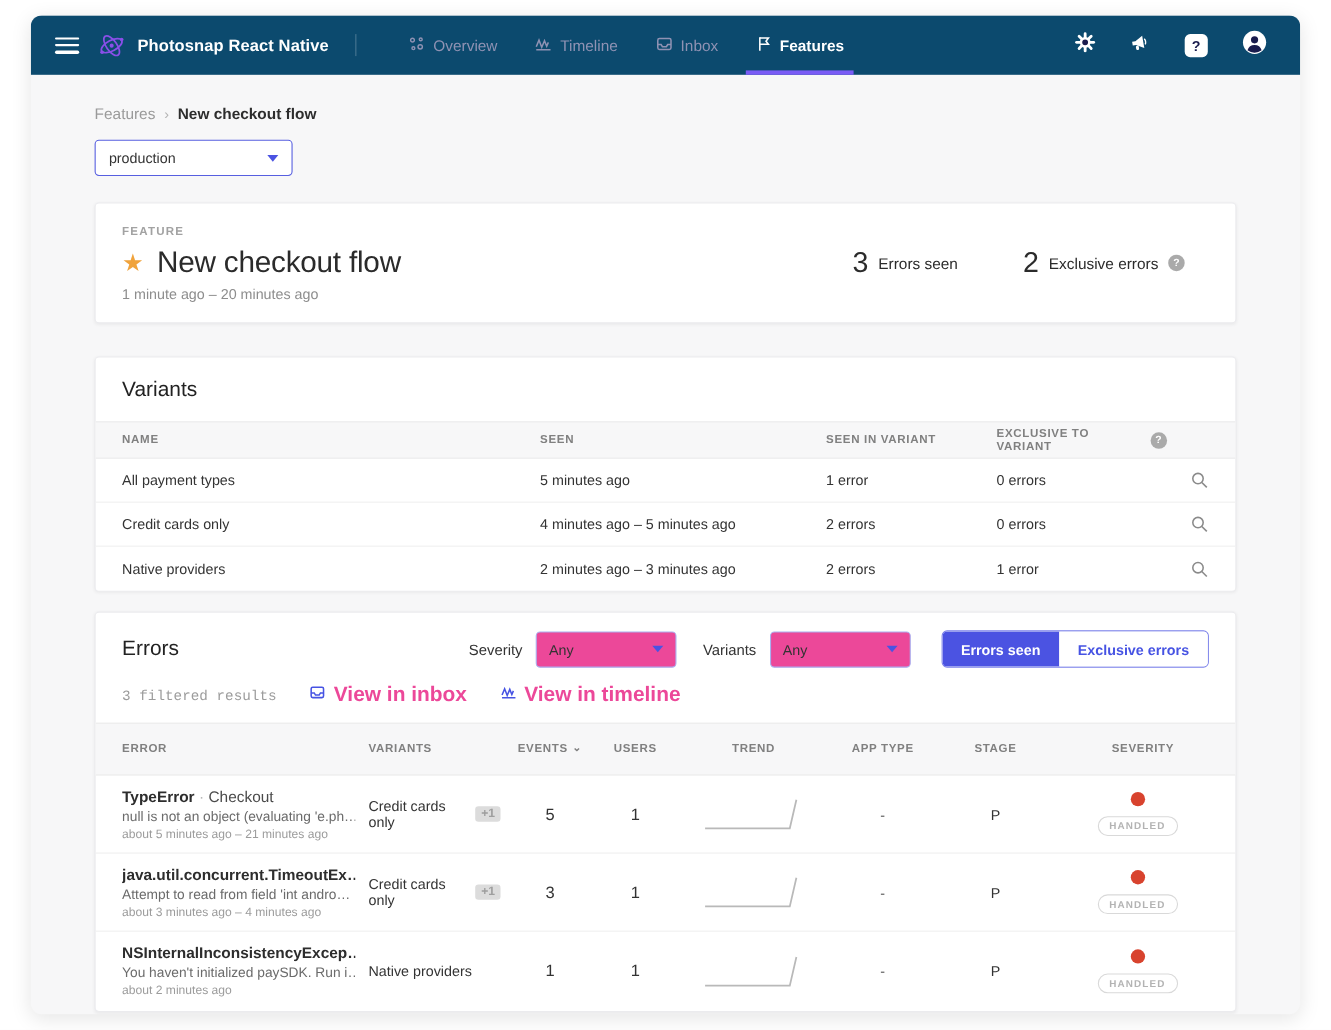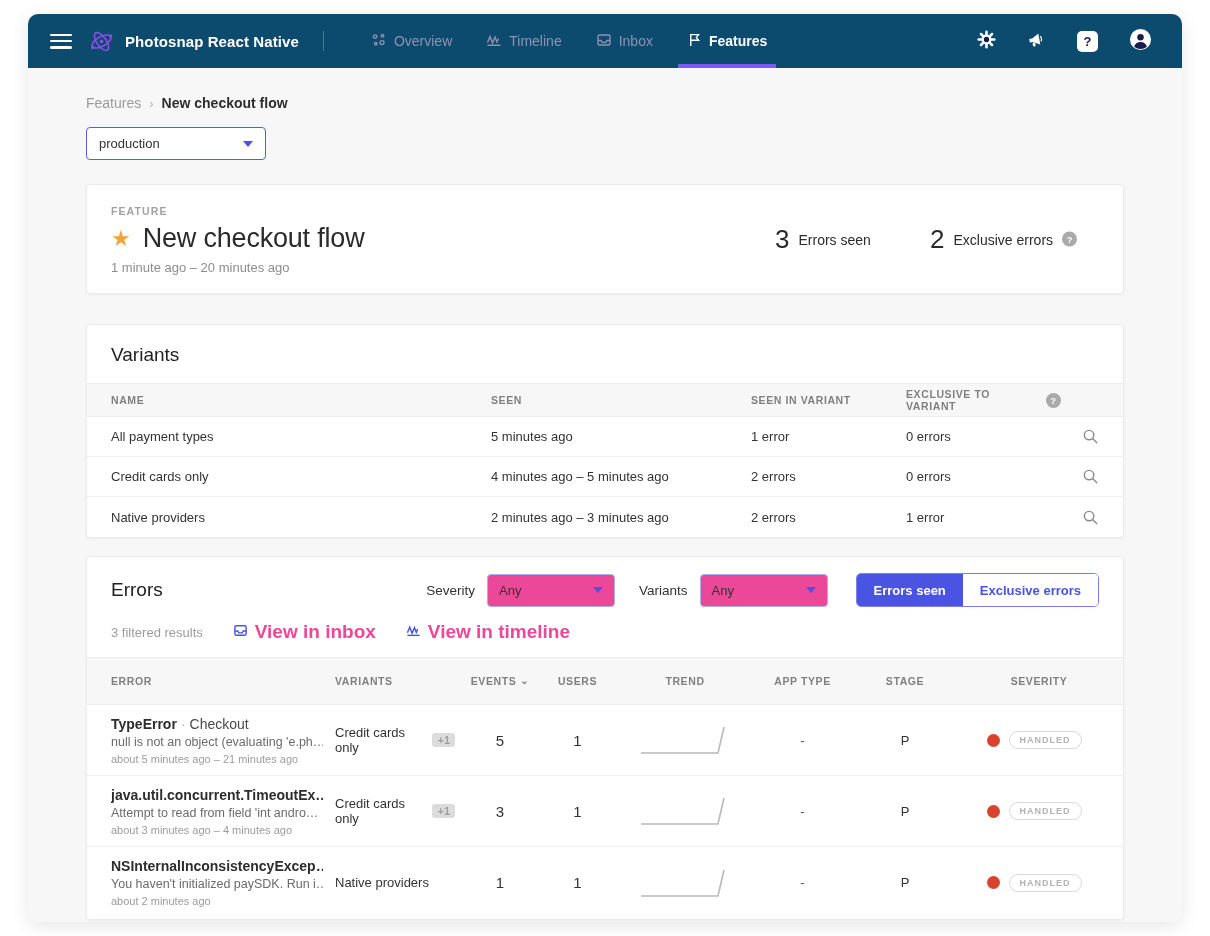--- a/index.html
+++ b/index.html
@@ -70,41 +70,41 @@
   .err-title-h { font-size:19px; color:#222; font-weight:400; }
   .filters { margin-left:auto; display:flex; align-items:center; gap:12px; }
   .filter-label { font-size:13.5px; color:#333; margin-left:12px; }
   .mini-select { width:128px; height:33px; background:#ec4899; border:1px solid #aab0ef; border-radius:4px;
                  display:flex; align-items:center; justify-content:space-between; padding:0 11px; font-size:13px; color:#333; cursor:pointer; }
   .toggle { display:flex; height:34px; border:1px solid #7b81ea; border-radius:5px; overflow:hidden; margin-left:16px; }
   .toggle-seg { display:flex; align-items:center; justify-content:center; padding:0 17px; font-size:13px; font-weight:600; cursor:pointer; }
   .toggle-seg.on { background:#4b53e2; color:#fff; }
   .toggle-seg.off { background:#fff; color:#4653e3; }
   .err-sub { display:flex; align-items:center; gap:30px; padding:14px 24px 14px; }
-  .results-text { font-size:13px; color:#9c9c9c; }
+  .results-text { font-size:13px; color:#9c9c9c;font-family:Liberation Mono, monospace; }
   .link { display:flex; align-items:center; gap:7px; color:#ec4899; font-size:19px; font-weight:600; cursor:pointer; }
 
   .e-grid { display:grid; grid-template-columns:248px 130px 70px 85px 130px 105px 100px 1fr; align-items:center; }
   .e-head { height:48px; }
   .center { display:flex; justify-content:center; align-items:center; text-align:center; padding-right:0; }
   .e-row { height:71px; border-bottom:1px solid #efefef; }
   .e-row:last-child { border-bottom:none; }
   .err-cell { padding:12px 12px 12px 24px; overflow:hidden; }
   .err-class-line { font-size:14px; white-space:nowrap; overflow:hidden; }
   .err-class { font-weight:700; color:#2d2d2d; }
   .err-dot { color:#b8b8b8; margin:0 4px; }
   .err-context { color:#4a4a4a; }
   .err-msg { font-size:12.5px; color:#6b6b6b; margin-top:3px; white-space:nowrap; overflow:hidden; }
   .err-time { font-size:11px; color:#9c9c9c; margin-top:4px; white-space:nowrap; }
   .variant-cell { display:flex; align-items:center; gap:7px; font-size:13px; color:#333; }
   .plus-badge { background:#dcdcdc; color:#9e9e9e; font-size:11px; font-weight:700; border-radius:3px; padding:1px 5px; }
   .num { font-size:15px; color:#333; }
   .dash { color:#555; font-size:13px; }
   .stage { font-size:13px; color:#333; }
-  .sev { display:flex; align-items:center; justify-content:center; gap:9px; }
+  .sev { display:flex; align-items:center; justify-content:center; gap:9px;flex-direction:column; }
   .sev-dot { width:13px; height:13px; border-radius:50%; background:#d8432e; }
   .sev-pill { border:1px solid #d9d9d9; border-radius:999px; padding:3px 10px; font-size:9px; font-weight:700;
               letter-spacing:1px; color:#b3b3b3; text-transform:uppercase; }
   .ev-head { display:flex; align-items:center; justify-content:center; gap:4px; cursor:pointer; }
   .sort-chev { font-size:10px; color:#808080; line-height:1; }
 </style>
 </head>
 <body>
 
 <div class="app">

